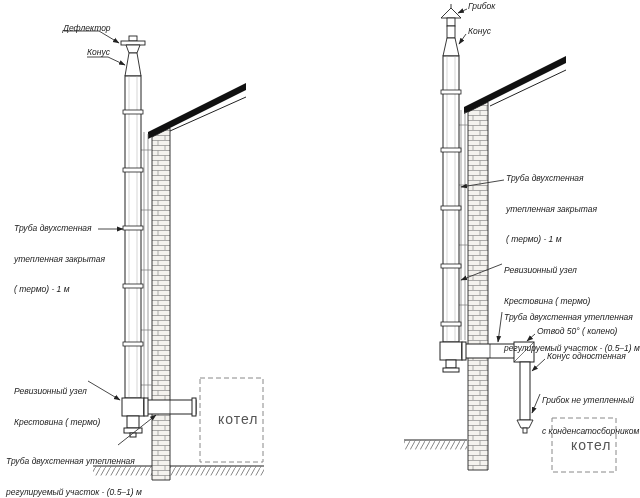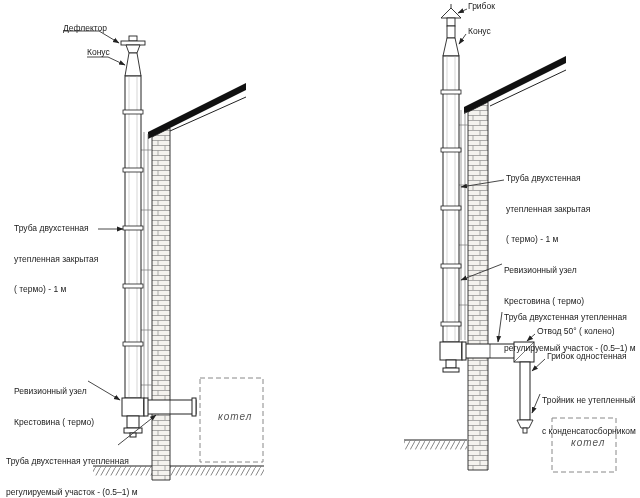--- a/index.html
+++ b/index.html
@@ -5,26 +5,26 @@
   * { margin:0; padding:0; box-sizing:border-box; }
   html,body { background:#ffffff; }
   body { font-family:"Liberation Sans", sans-serif; }
   .stage {
     position:relative; width:640px; height:498px;
     background:#ffffff; overflow:hidden;
   }
   .stage svg { position:absolute; left:0; top:0; }
   .lbl {
     position:absolute; font-size:8.5px; line-height:10.5px;
-    color:#1a1a1a; white-space:nowrap;
+    color:#1a1a1a; white-space:nowrap;font-style:italic;
   }
   .lbl div { white-space:nowrap;margin-top:20px; }
   .boiler-lbl {
-    position:absolute; font-size:10px; color:#555;
-    letter-spacing:1px; white-space:nowrap;font-style:italic;
+    position:absolute; font-size:14px; color:#555;
+    letter-spacing:1px; white-space:nowrap;
   }
 </style>
 </head>
 <body>
 
 <div class="stage">
 
 <svg width="640" height="498" viewBox="0 0 640 498">
   <defs>
     <marker id="arr" markerWidth="7" markerHeight="7" refX="6" refY="3" orient="auto" markerUnits="userSpaceOnUse">
@@ -224,22 +224,22 @@
   <div>Ревизионный узел</div>
   <div>Крестовина ( термо)</div>
 </div>
 
 <div class="lbl" style="left:504px; top:292px;">
   <div>Труба двухстенная утепленная</div>
   <div>регулируемый участок - (0.5–1) м</div>
 </div>
 
 <div class="lbl" style="left:537px; top:326px;">Отвод 50° ( колено)</div>
-<div class="lbl" style="left:547px; top:351px;">Грибок одностенная</div>
+<div class="lbl" style="left:547px; top:351px;">Конус одностенная</div>
 
 <div class="lbl" style="left:542px; top:375px;">
-  <div>Тройник не утепленный</div>
+  <div>Грибок не утепленный</div>
   <div>с конденсатосборником</div>
 </div>
 
 <div class="boiler-lbl" style="left:571px; top:437px;">котел</div>
 
 </div>
 
 </body></html>

